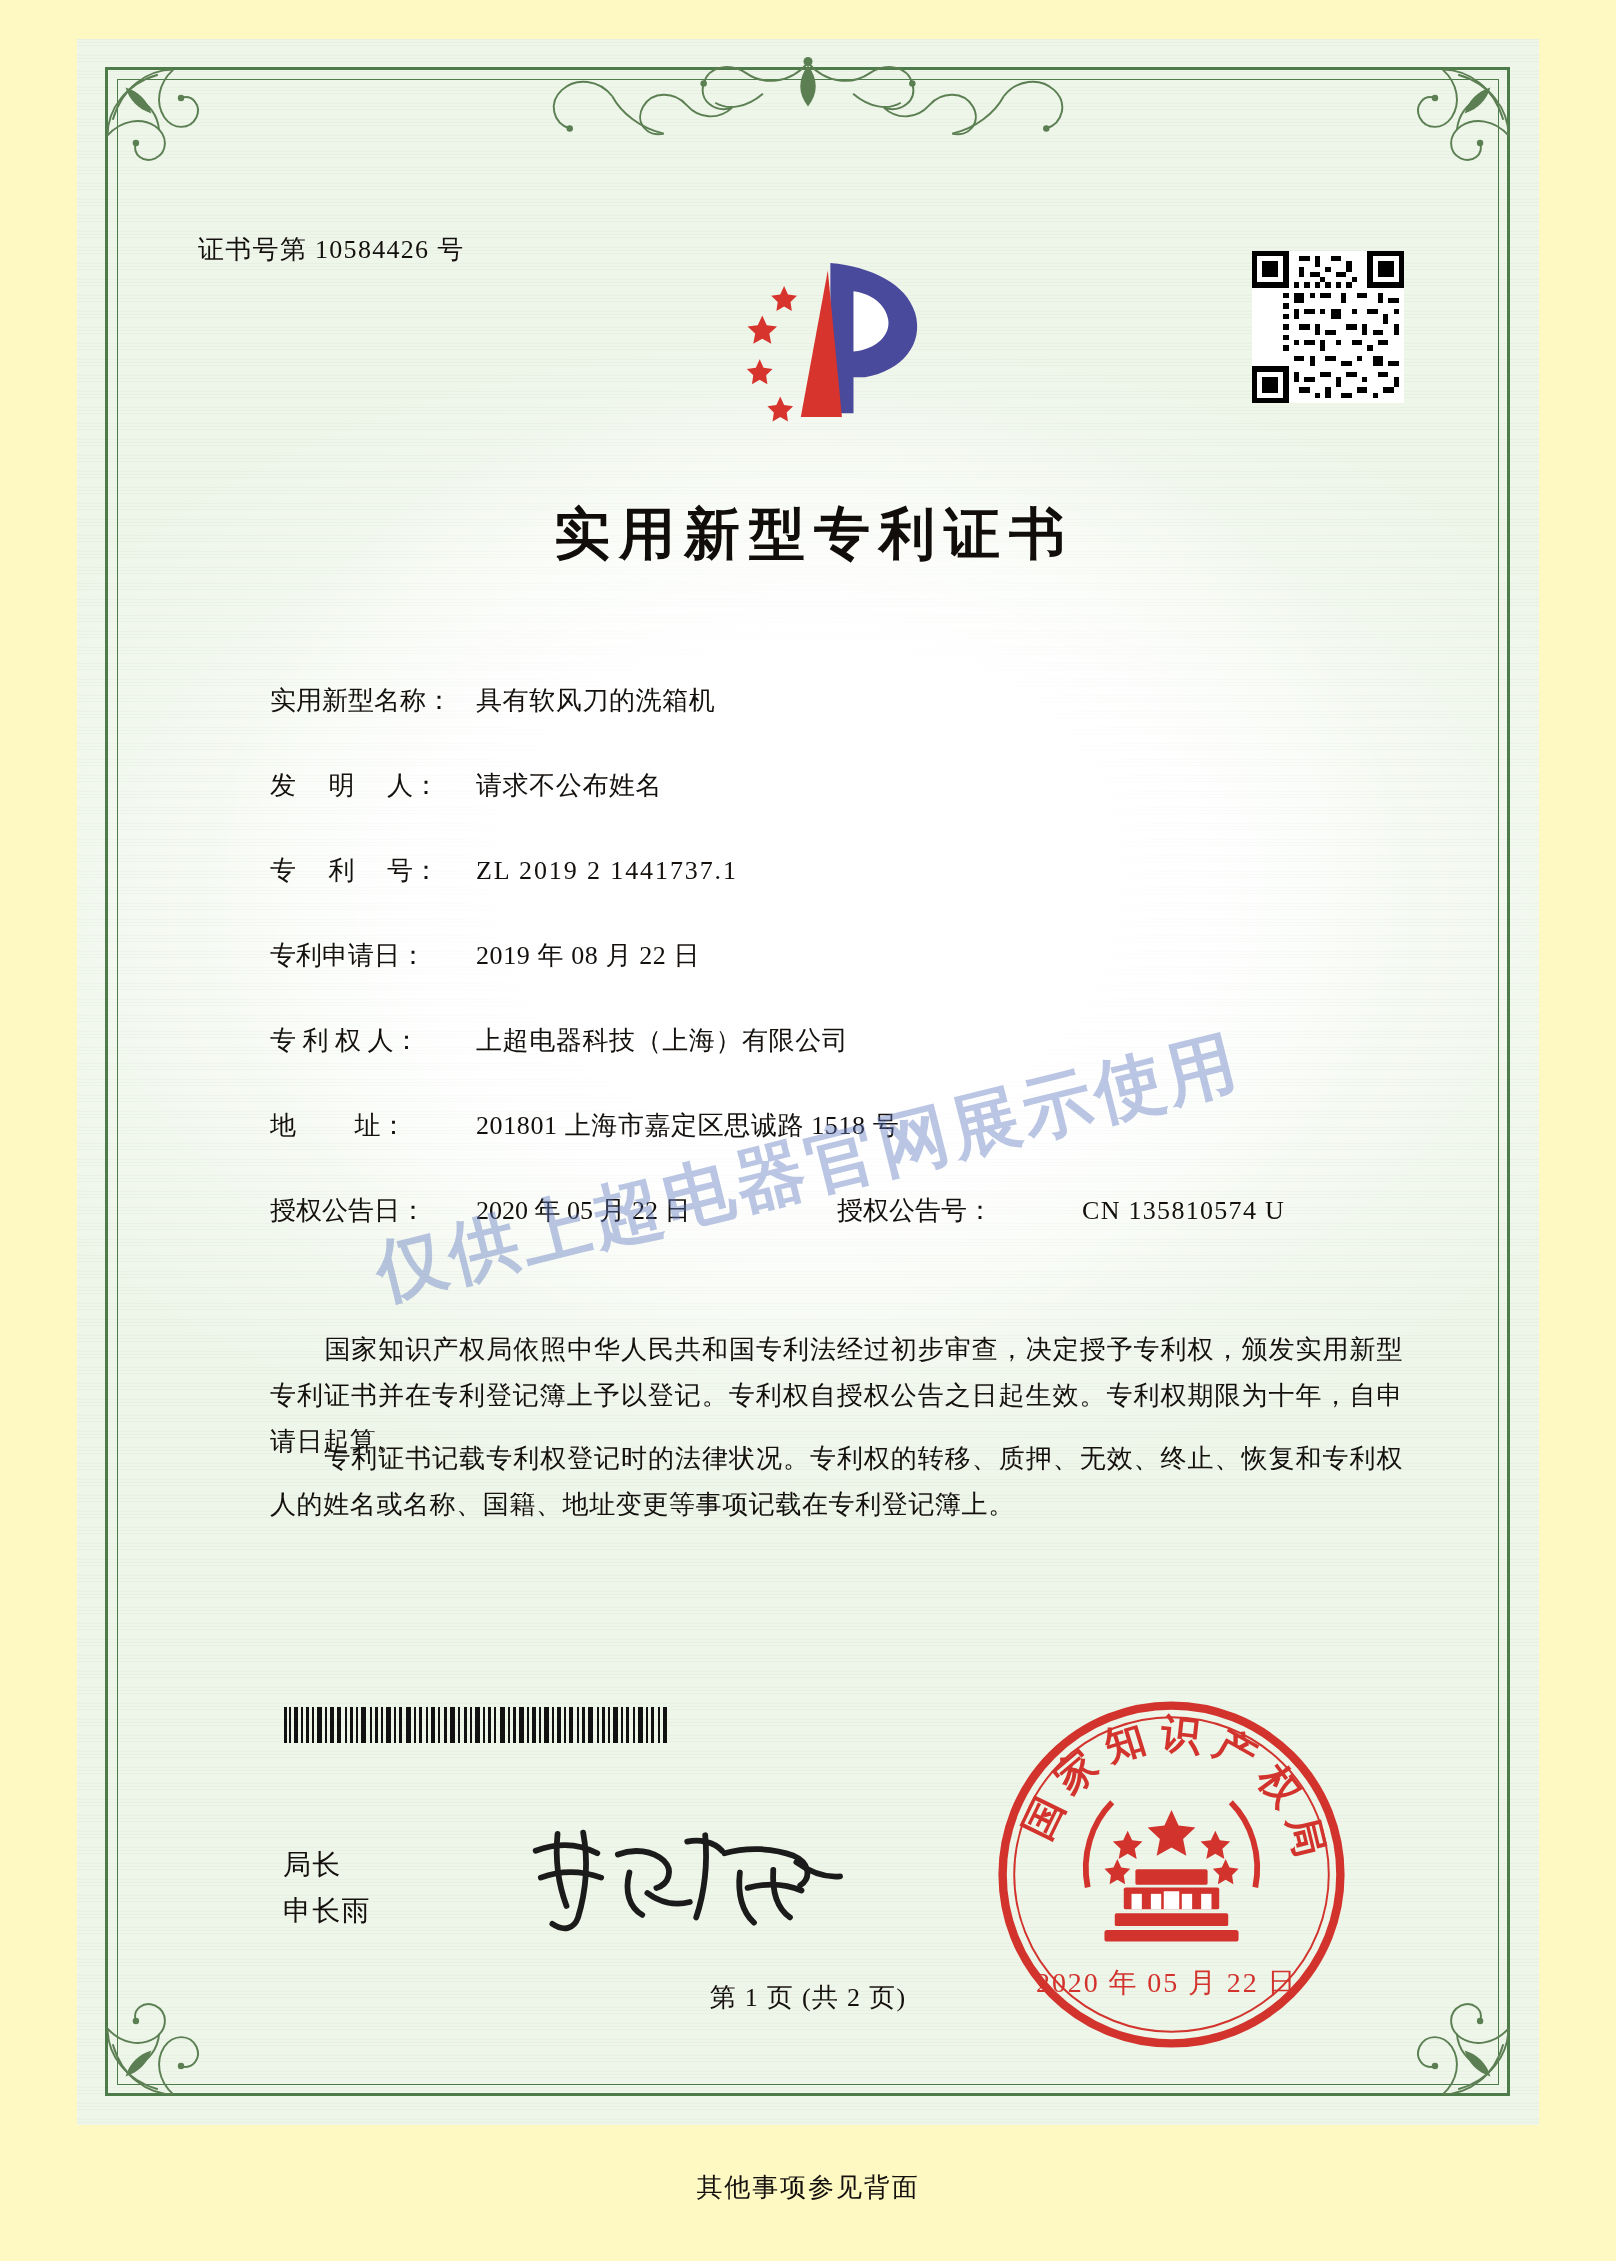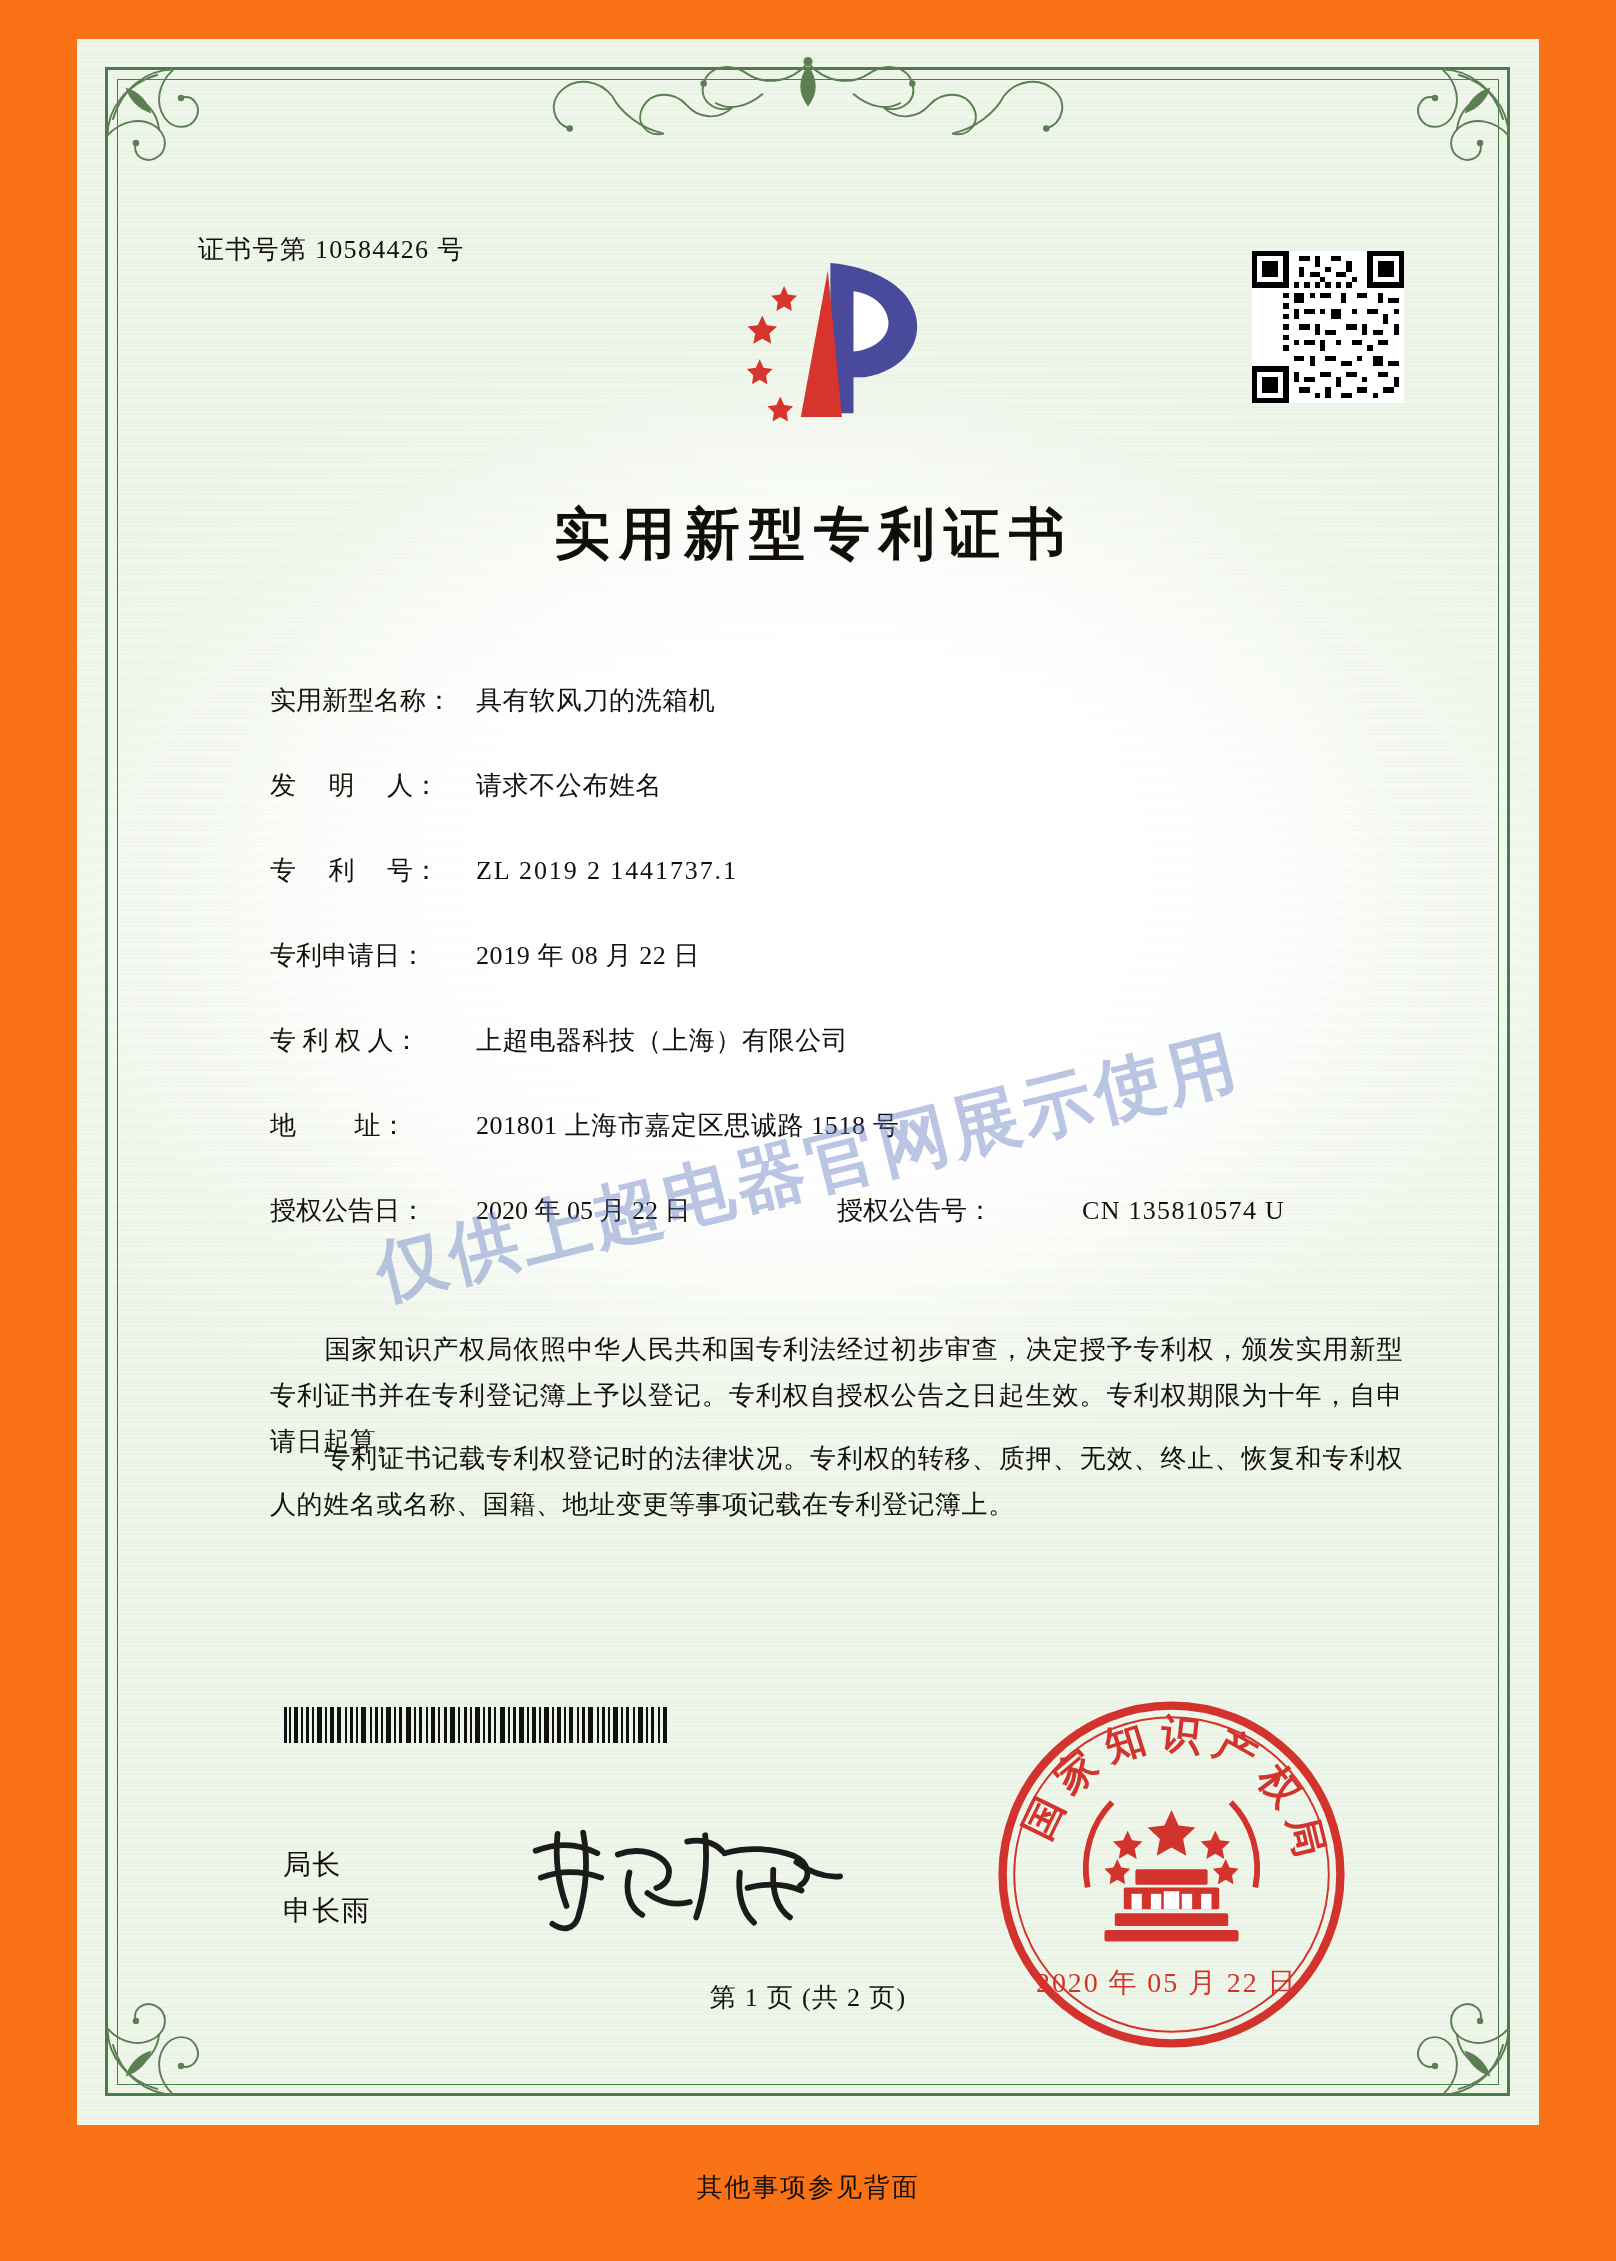--- a/index.html
+++ b/index.html
@@ -13,21 +13,21 @@
     font-family: "Liberation Serif", "DejaVu Serif", serif;
     position: relative;
     overflow: hidden;
   }
 
   .page {
     position: absolute;
     left: 0; top: 0;
     width: 1616px;
     height: 2261px;
-    background: #f97316;
+    background: #fef9c3;
   }
 
   
   .sheet {
     position: absolute;
     left: 77px;
     top: 39px;
     width: 1462px;
     height: 2086px;
     background:

